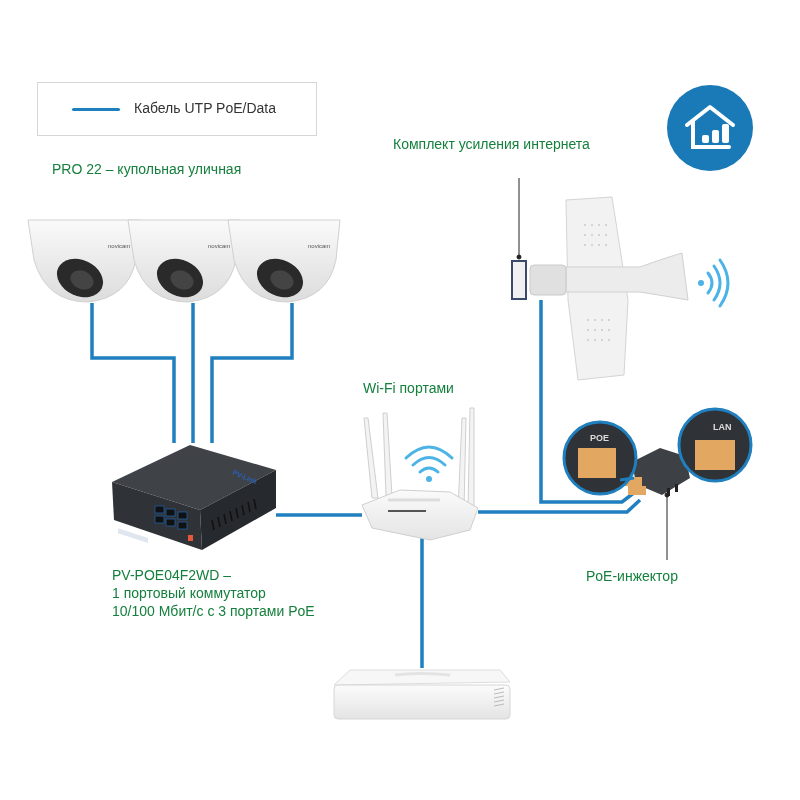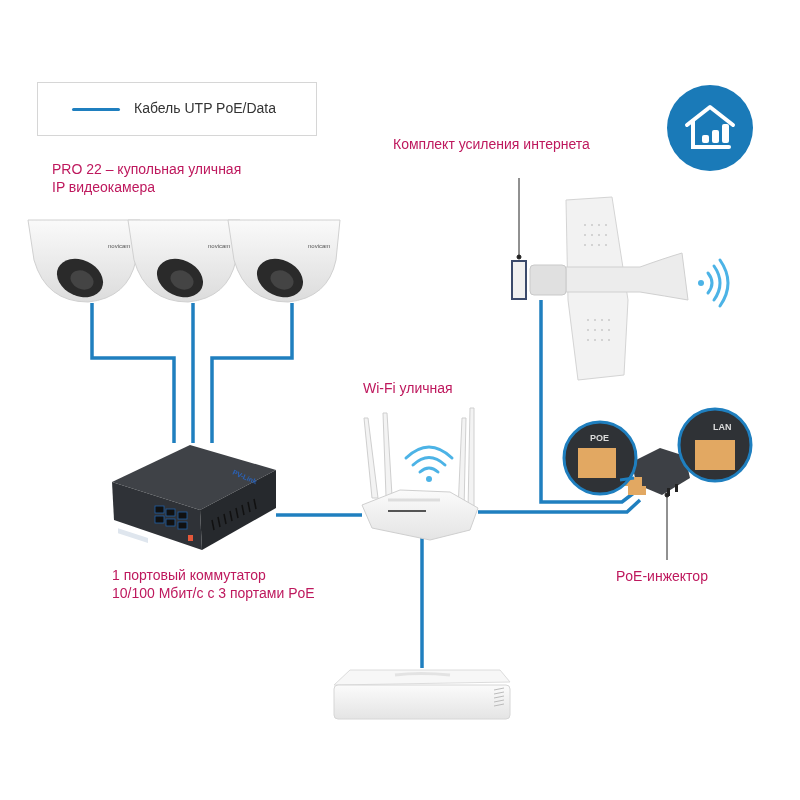--- a/index.html
+++ b/index.html
@@ -2,21 +2,21 @@
 <html><head>
 <meta charset="utf-8">
 <style>
   html, body { margin: 0; padding: 0; background: #ffffff; }
   body { width: 800px; height: 800px; position: relative; overflow: hidden;
          font-family: "Liberation Sans", "DejaVu Sans", sans-serif; color: #2a2a2a; }
   .abs { position: absolute; }
   .legend-box { left: 37px; top: 82px; width: 280px; height: 54px; border: 1px solid #d6d6d6; background: #fff; box-sizing: border-box; text-align: right; }
   .legend-line { left: 34px; top: 25px; width: 48px; height: 3px; background: #1f7fbf; border-radius: 2px; }
   .legend-label { left: 96px; top: 17px; font-size: 14px; color: #333; white-space: nowrap; }
-  .caption { font-size: 14px; line-height: 18px; color: #be185d; white-space: nowrap; }
+  .caption { font-size: 14px; line-height: 18px; color: #15803d; white-space: nowrap; }
   .badge { left: 667px; top: 85px; width: 86px; height: 86px; border-radius: 50%; background: #1a7ab8; }
   svg.cables { left: 0; top: 0; width: 800px; height: 800px; }
 </style>
 </head>
 <body>
 
 <div class="abs legend-box">
   <div class="abs legend-line"></div>
   <div class="abs legend-label">Кабель UTP PoE/Data</div>
 </div>
@@ -30,31 +30,31 @@
     <rect x="55" y="39" width="7" height="19" rx="2" fill="#fff"></rect>
   </svg>
 </div>
 
 <div class="abs caption" style="left:393px; top:135px;">
   <div>Комплект усиления интернета</div>
 </div>
 
 <div class="abs caption" style="left:52px; top:160px;">
   <div>PRO 22 – купольная уличная</div>
-  <div>IP видеокамера</div>
-</div>
-
-<div class="abs caption" style="left:363px; top:379px;">Wi-Fi уличная</div>
+</div>
+
+<div class="abs caption" style="left:363px; top:379px;">Wi-Fi портами</div>
 
 <div class="abs caption" style="left:112px; top:566px;">
+  <div>PV-POE04F2WD –</div>
   <div>1 портовый коммутатор</div>
   <div>10/100 Мбит/с с 3 портами PoE</div>
 </div>
 
-<div class="abs caption" style="left:616px; top:567px;">PoE-инжектор</div>
+<div class="abs caption" style="left:586px; top:567px;">PoE-инжектор</div>
 
 <svg class="abs cables" viewBox="0 0 800 800">
   <defs>
     <linearGradient id="camGrad" x1="0" y1="0" x2="0" y2="1">
       <stop offset="0" stop-color="#fafafa"></stop>
         <stop offset="1" stop-color="#dcdcdc"></stop>
     </linearGradient>
     <linearGradient id="whiteDev" x1="0" y1="0" x2="0" y2="1">
       <stop offset="0" stop-color="#fbfbfb"></stop>
         <stop offset="1" stop-color="#e4e4e4"></stop>

